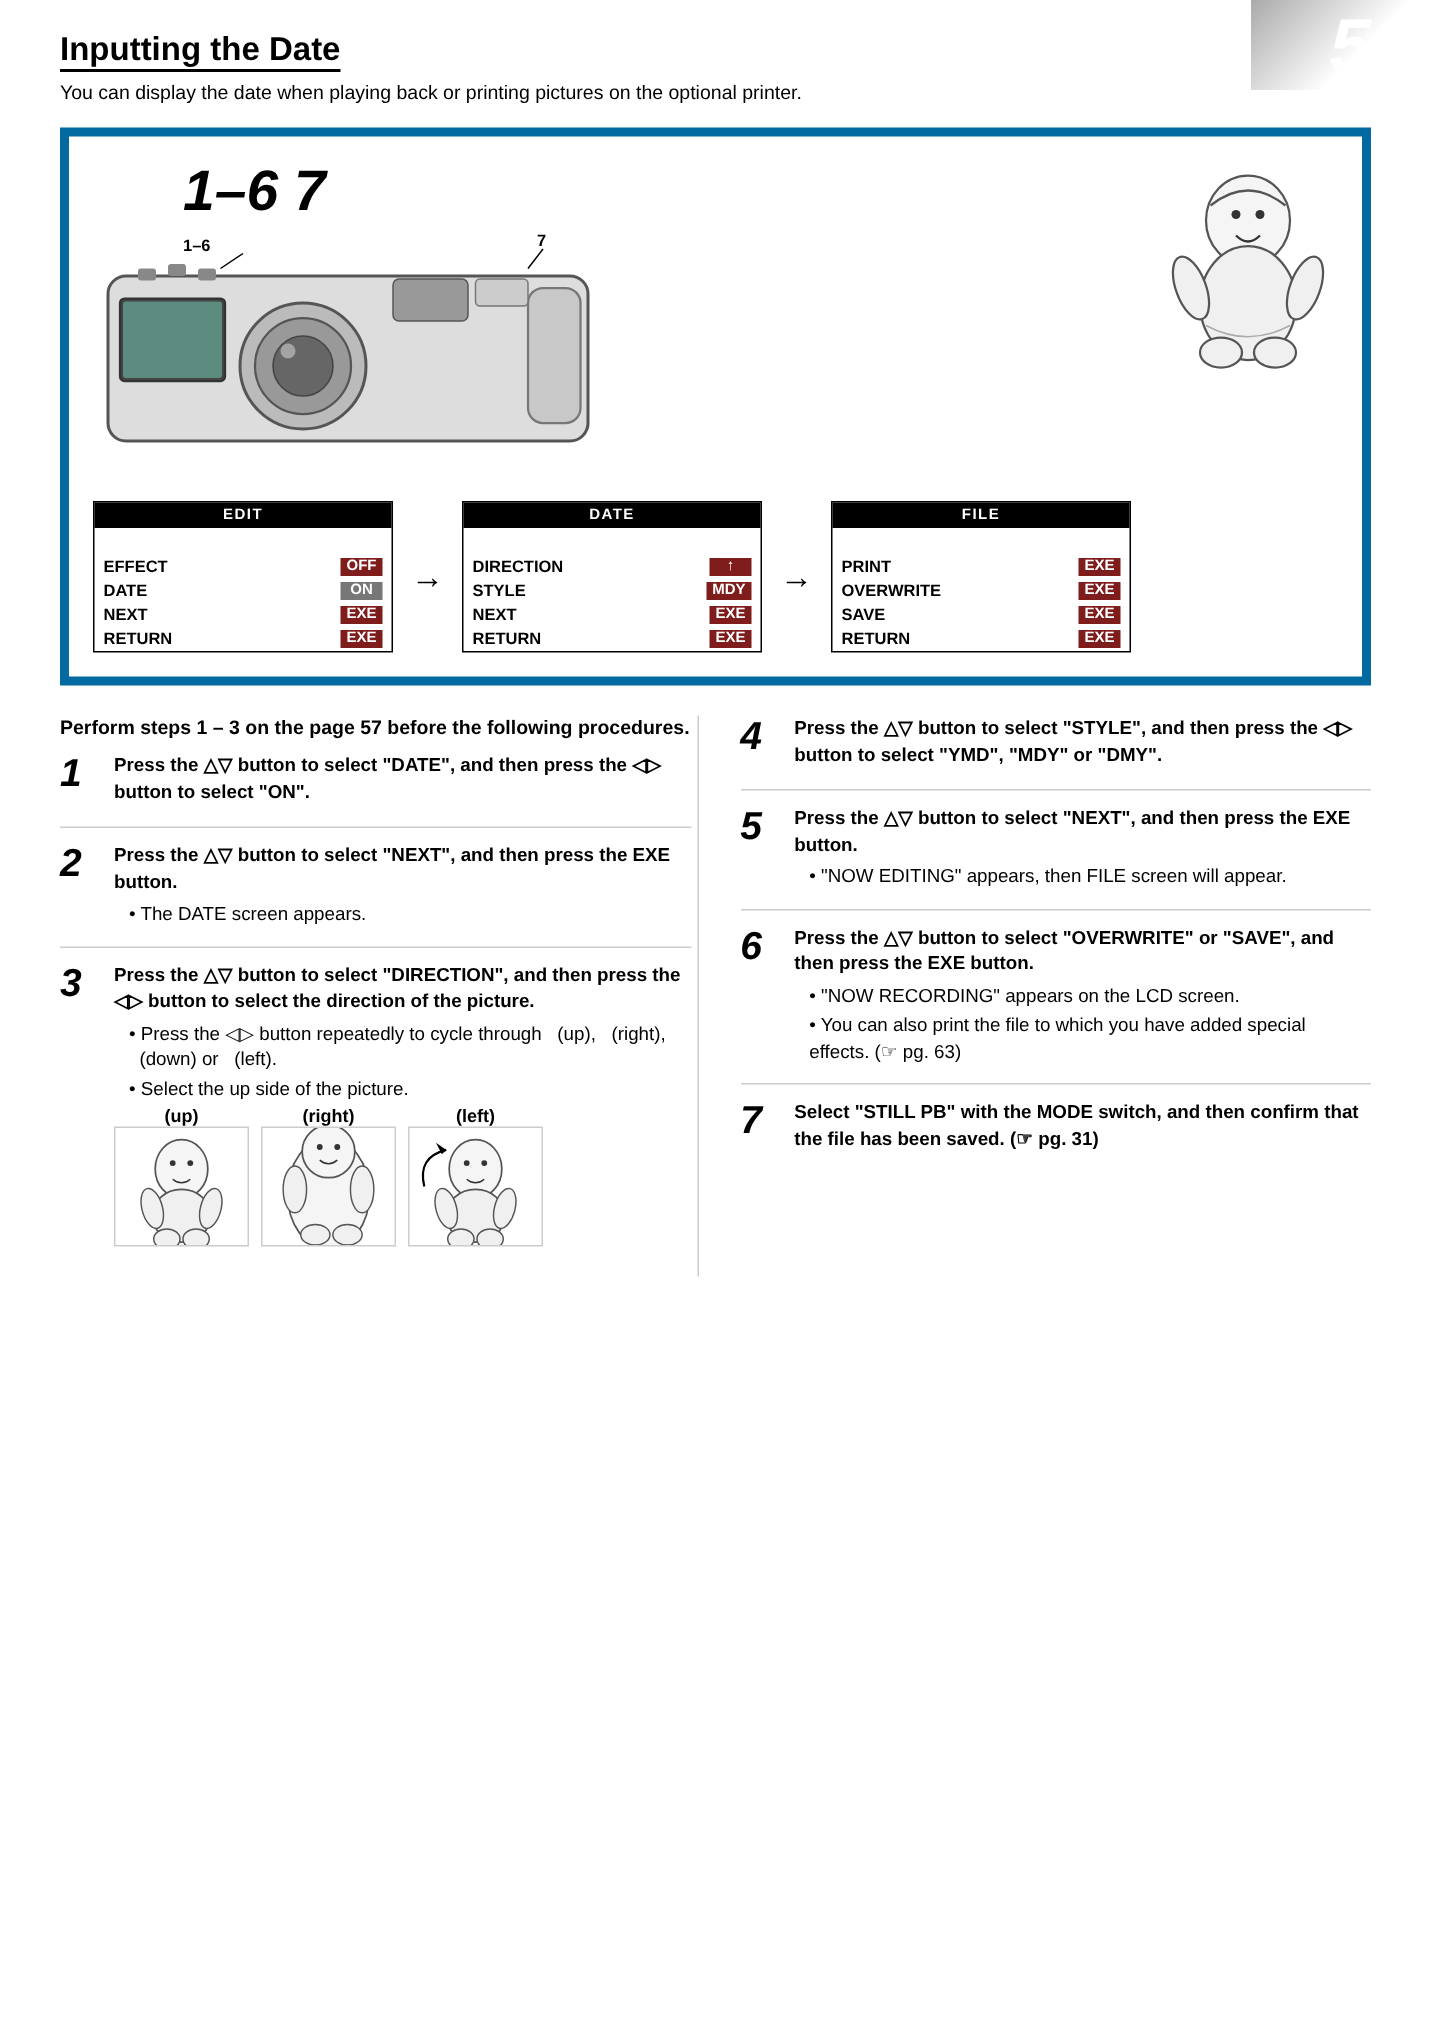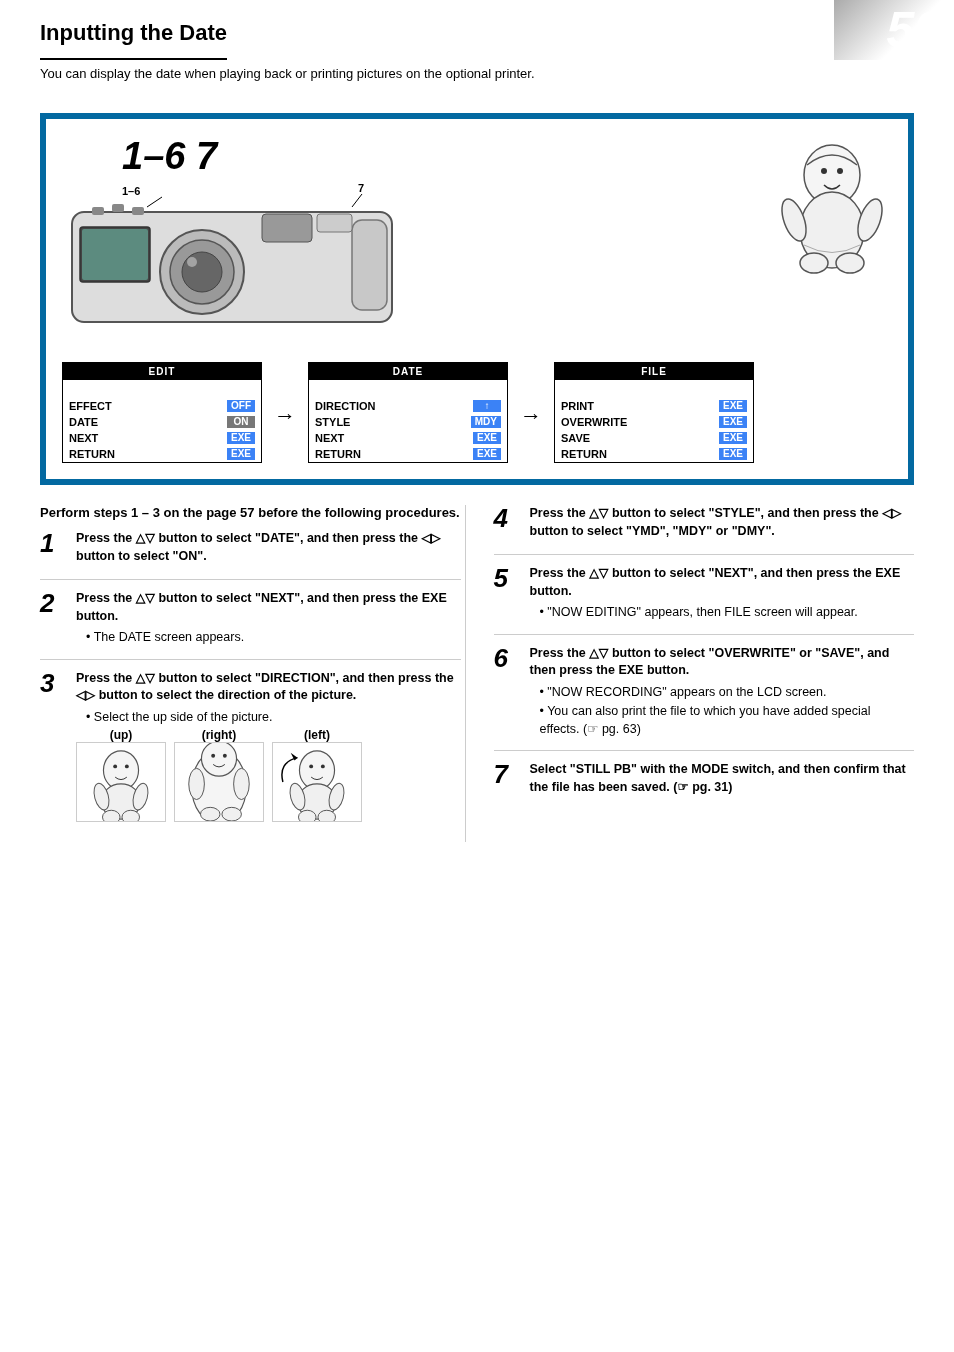--- a/index.html
+++ b/index.html
@@ -36,27 +36,27 @@
 
     .content {
       padding: 20px 40px 30px 40px;
     }
 
     
     .section-title {
       font-size: 22px;
       font-weight: bold;
       border-bottom: 2px solid #000;
-      padding-bottom: 12px;
+      padding-bottom: 0;
       margin-bottom: 6px;
       display: inline-block;
     }
     .section-subtitle {
       font-size: 13px;
-      margin-bottom: 32px;
+      margin-bottom: 16px;
     }
 
     
     .main-illustration {
       border: 6px solid #0369a1;
       padding: 16px;
       margin-bottom: 20px;
       display: flex;
       flex-direction: column;
       align-items: flex-start;
@@ -128,21 +128,21 @@
     .menu-item {
       display: flex;
       justify-content: space-between;
       padding: 2px 6px;
       font-size: 11px;
       font-weight: bold;
     }
 
     .menu-item .label { font-weight: bold; }
     .menu-item .value {
-      background: #3b82f6;
+      background: #7f1d1d;
       color: #fff;
       padding: 0 4px;
       font-size: 10px;
       min-width: 28px;
       text-align: center;
     }
     .menu-item .value.on {
       background: #777;
     }
 
@@ -394,20 +394,21 @@
         <div class="step-content">
           <div class="main-instruction">Press the △▽ button to select "NEXT", and then press the EXE button.</div>
           <div class="bullet">The DATE screen appears.</div>
         </div>
       </div>
 
       <div class="step-block">
         <div class="step-num">3</div>
         <div class="step-content">
           <div class="main-instruction">Press the △▽ button to select "DIRECTION", and then press the ◁▷ button to select the direction of the picture.</div>
+          <div class="bullet">Press the ◁▷ button repeatedly to cycle through &nbsp;&nbsp;(up), &nbsp;&nbsp;(right), &nbsp;&nbsp;(down) or &nbsp;&nbsp;(left).</div>
           <div class="bullet">Select the up side of the picture.</div>
 
           <div class="direction-images">
 
             <div class="dir-item">
               <span>(up)</span>
               <svg class="dir-svg" viewBox="0 0 90 80">
                 <ellipse cx="45" cy="28" rx="18" ry="20" fill="#f5f5f5" stroke="#555" stroke-width="1.2"></ellipse>
                 <circle cx="39" cy="24" r="2" fill="#333"></circle>
                 <circle cx="51" cy="24" r="2" fill="#333"></circle>

